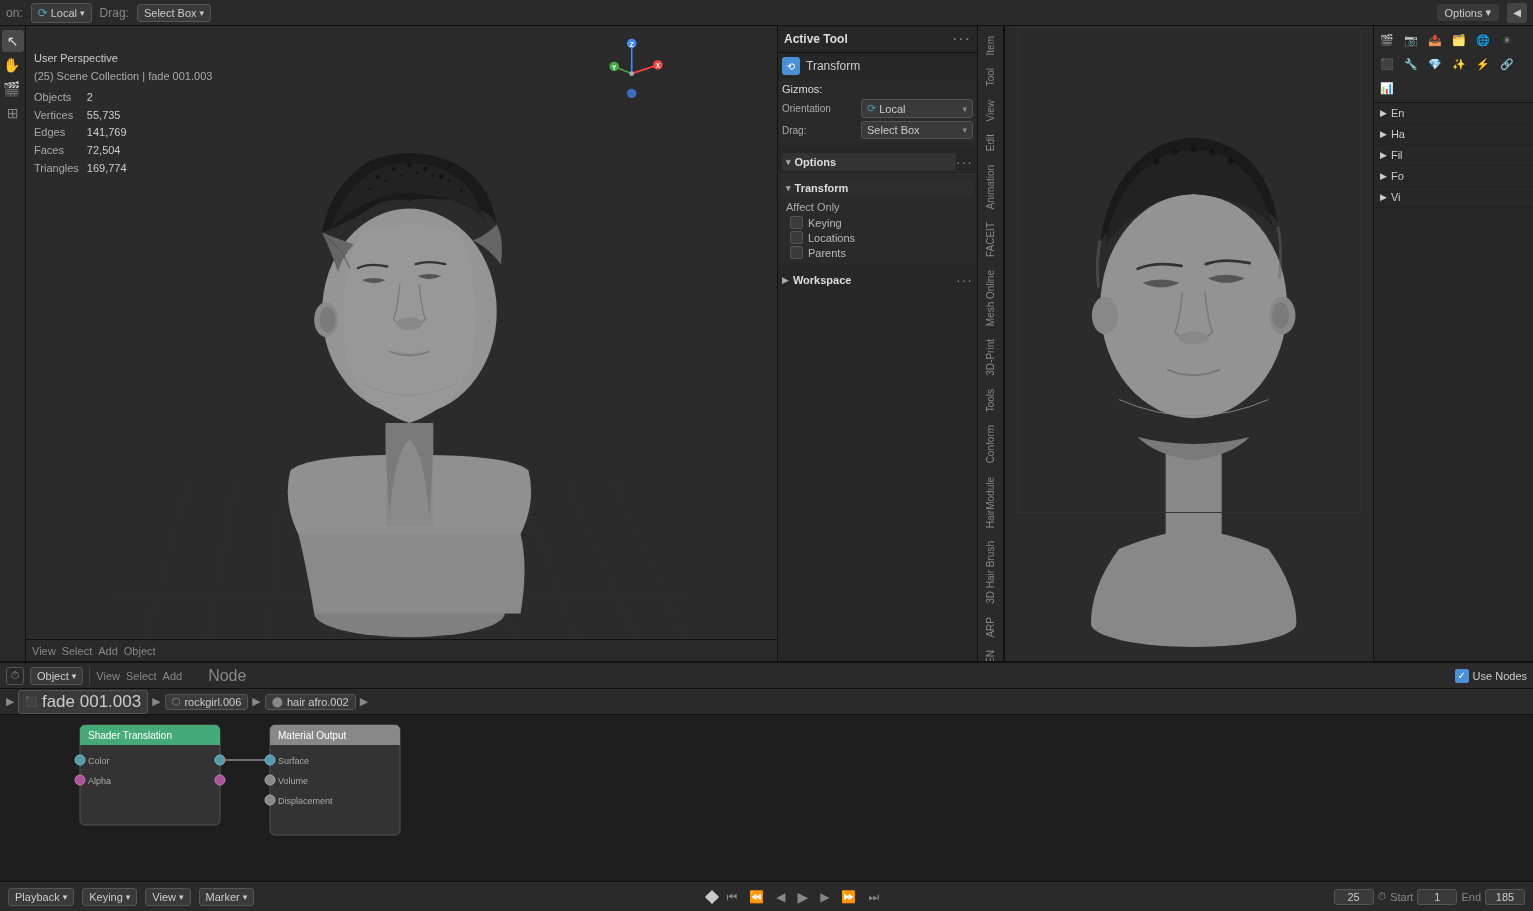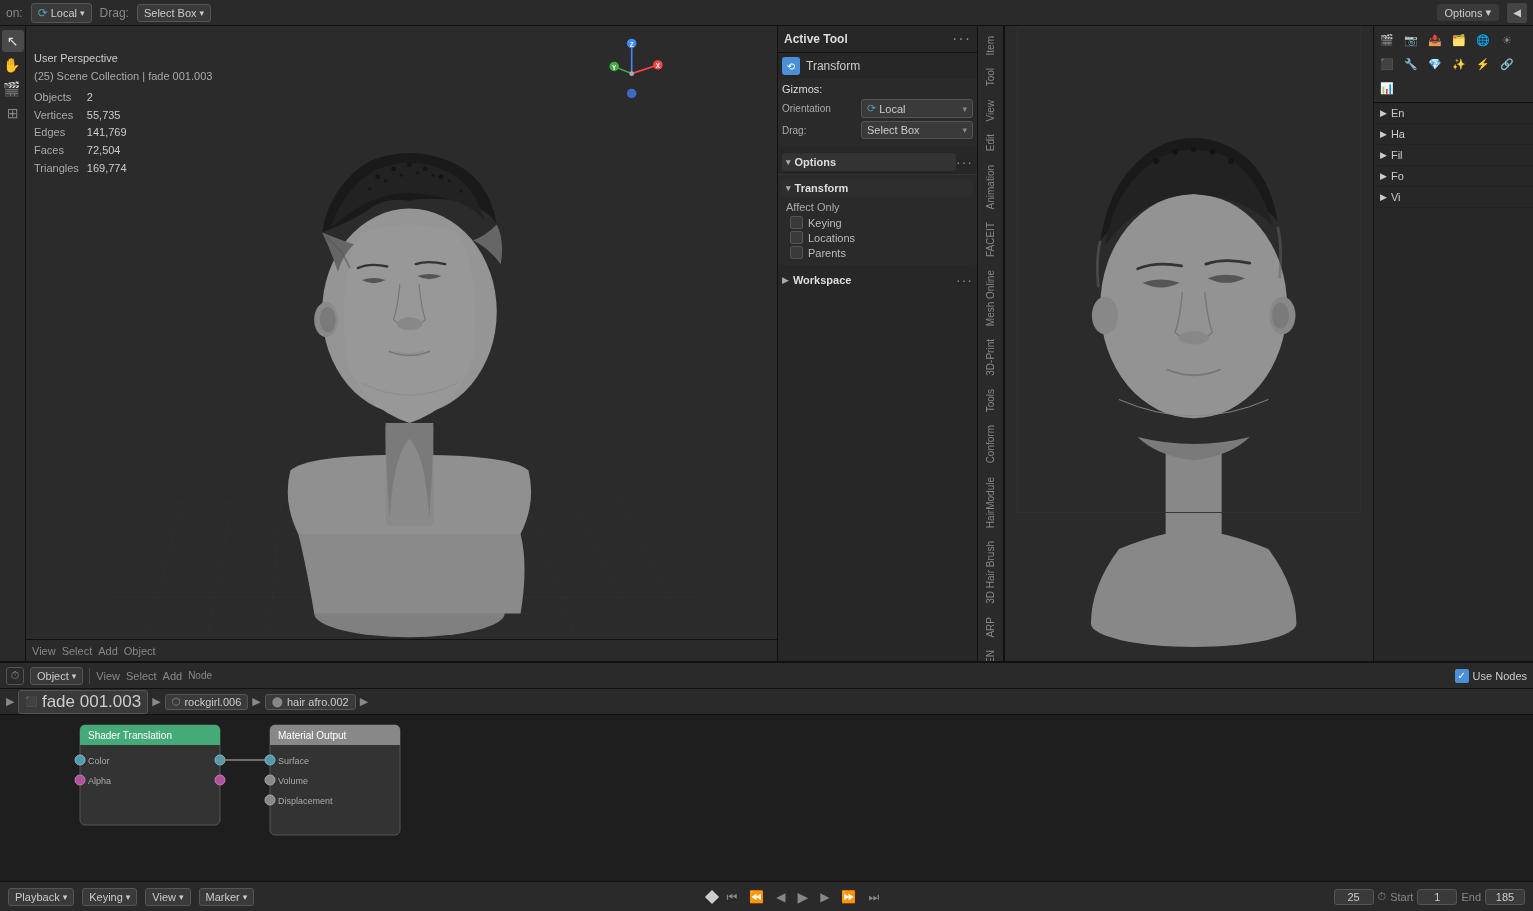--- a/index.html
+++ b/index.html
@@ -833,21 +833,21 @@
   <div class="node-editor-toolbar">
 
     <div style="width:18px;height:18px;border:1px solid #555;border-radius:3px;display:flex;align-items:center;justify-content:center;cursor:pointer;color:#888;font-size:11px;">⏱</div>
     <div class="dropdown-btn">
       <span>Object</span>
     </div>
     <div style="width:1px;height:16px;background:#444;"></div>
     <div style="color:#888;font-size:11px;cursor:pointer;">View</div>
     <div style="color:#888;font-size:11px;cursor:pointer;">Select</div>
     <div style="color:#888;font-size:11px;cursor:pointer;">Add</div>
-    <div style="color:#888;font-size:10px;cursor:pointer;">Node</div>
+    <div style="color:#888;font-size:16px;cursor:pointer;margin-left:20px;">Node</div>
     <div style="flex:1;"></div>
     <div style="display:flex;align-items:center;gap:4px;">
       <div style="width:14px;height:14px;background:#4a90d9;border-radius:2px;display:flex;align-items:center;justify-content:center;">
         <span style="color:white;font-size:10px;">✓</span>
       </div>
       <span style="font-size:11px;color:#ccc;">Use Nodes</span>
     </div>
   </div>
 
   <div class="node-breadcrumb">

